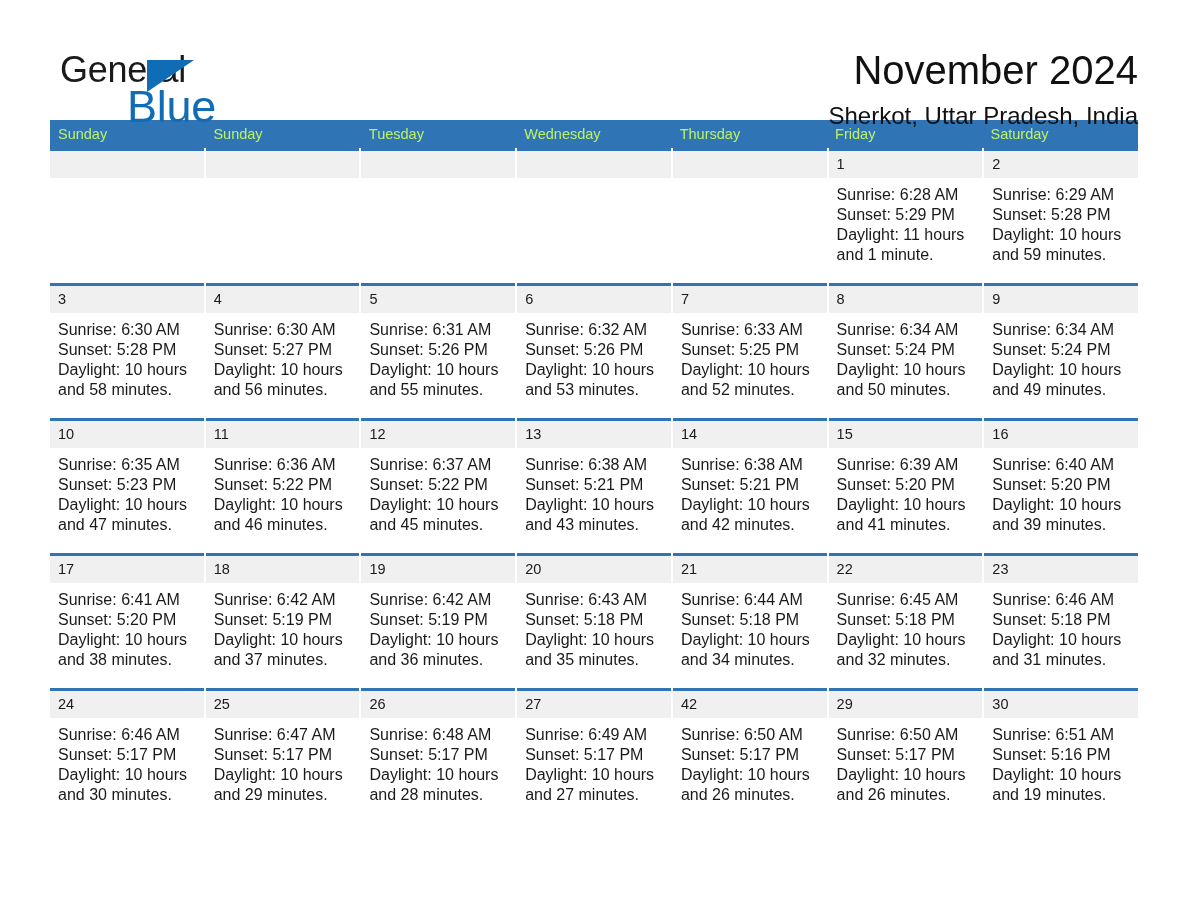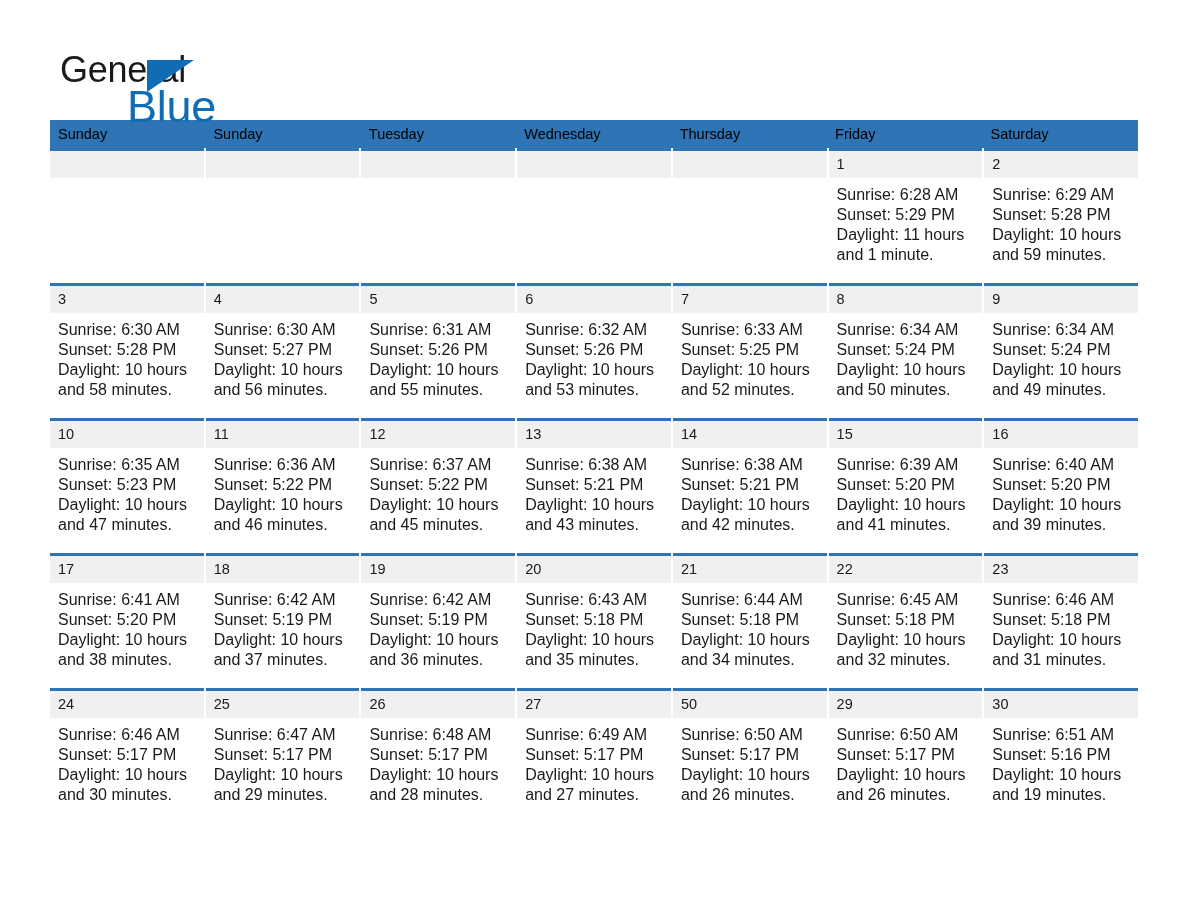--- a/index.html
+++ b/index.html
@@ -91,21 +91,21 @@
     margin-top: 12px;
     width: 1088px;
   }
   .weekday-row {
     display: flex;
     background: #2f74b5;
     height: 28px;
   }
   .weekday {
     flex: 1 1 0;
-    color: #000000;
+    color: #bef264;
     font-size: 14.5px;
     line-height: 28px;
     padding-left: 8px;
     box-sizing: border-box;
     white-space: nowrap;
     overflow: hidden;
   }
 
   .week-row {
     display: flex;
@@ -146,20 +146,24 @@
 <body>
 
 <div class="page">
 
   <div class="header">
     <div class="brand">
       <span class="brand-general">General</span>
       <span class="brand-flag"></span>
       <span class="brand-blue">Blue</span>
     </div>
+    <div class="titles">
+      <div class="title-main">November 2024</div>
+      <div class="title-sub">Sherkot, Uttar Pradesh, India</div>
+    </div>
   </div>
 
   <div class="calendar">
 
     <div class="weekday-row">
       <div class="weekday">Sunday</div>
       <div class="weekday">Sunday</div>
       <div class="weekday">Tuesday</div>
       <div class="weekday">Wednesday</div>
       <div class="weekday">Thursday</div>
@@ -437,21 +441,21 @@
       <div class="day-cell">
         <div class="day-number">27</div>
         <div class="day-body">
           <div>Sunrise: 6:49 AM</div>
           <div>Sunset: 5:17 PM</div>
           <div>Daylight: 10 hours</div>
           <div>and 27 minutes.</div>
         </div>
       </div>
       <div class="day-cell">
-        <div class="day-number">50</div>
+        <div class="day-number">42</div>
         <div class="day-body">
           <div>Sunrise: 6:50 AM</div>
           <div>Sunset: 5:17 PM</div>
           <div>Daylight: 10 hours</div>
           <div>and 26 minutes.</div>
         </div>
       </div>
       <div class="day-cell">
         <div class="day-number">29</div>
         <div class="day-body">

